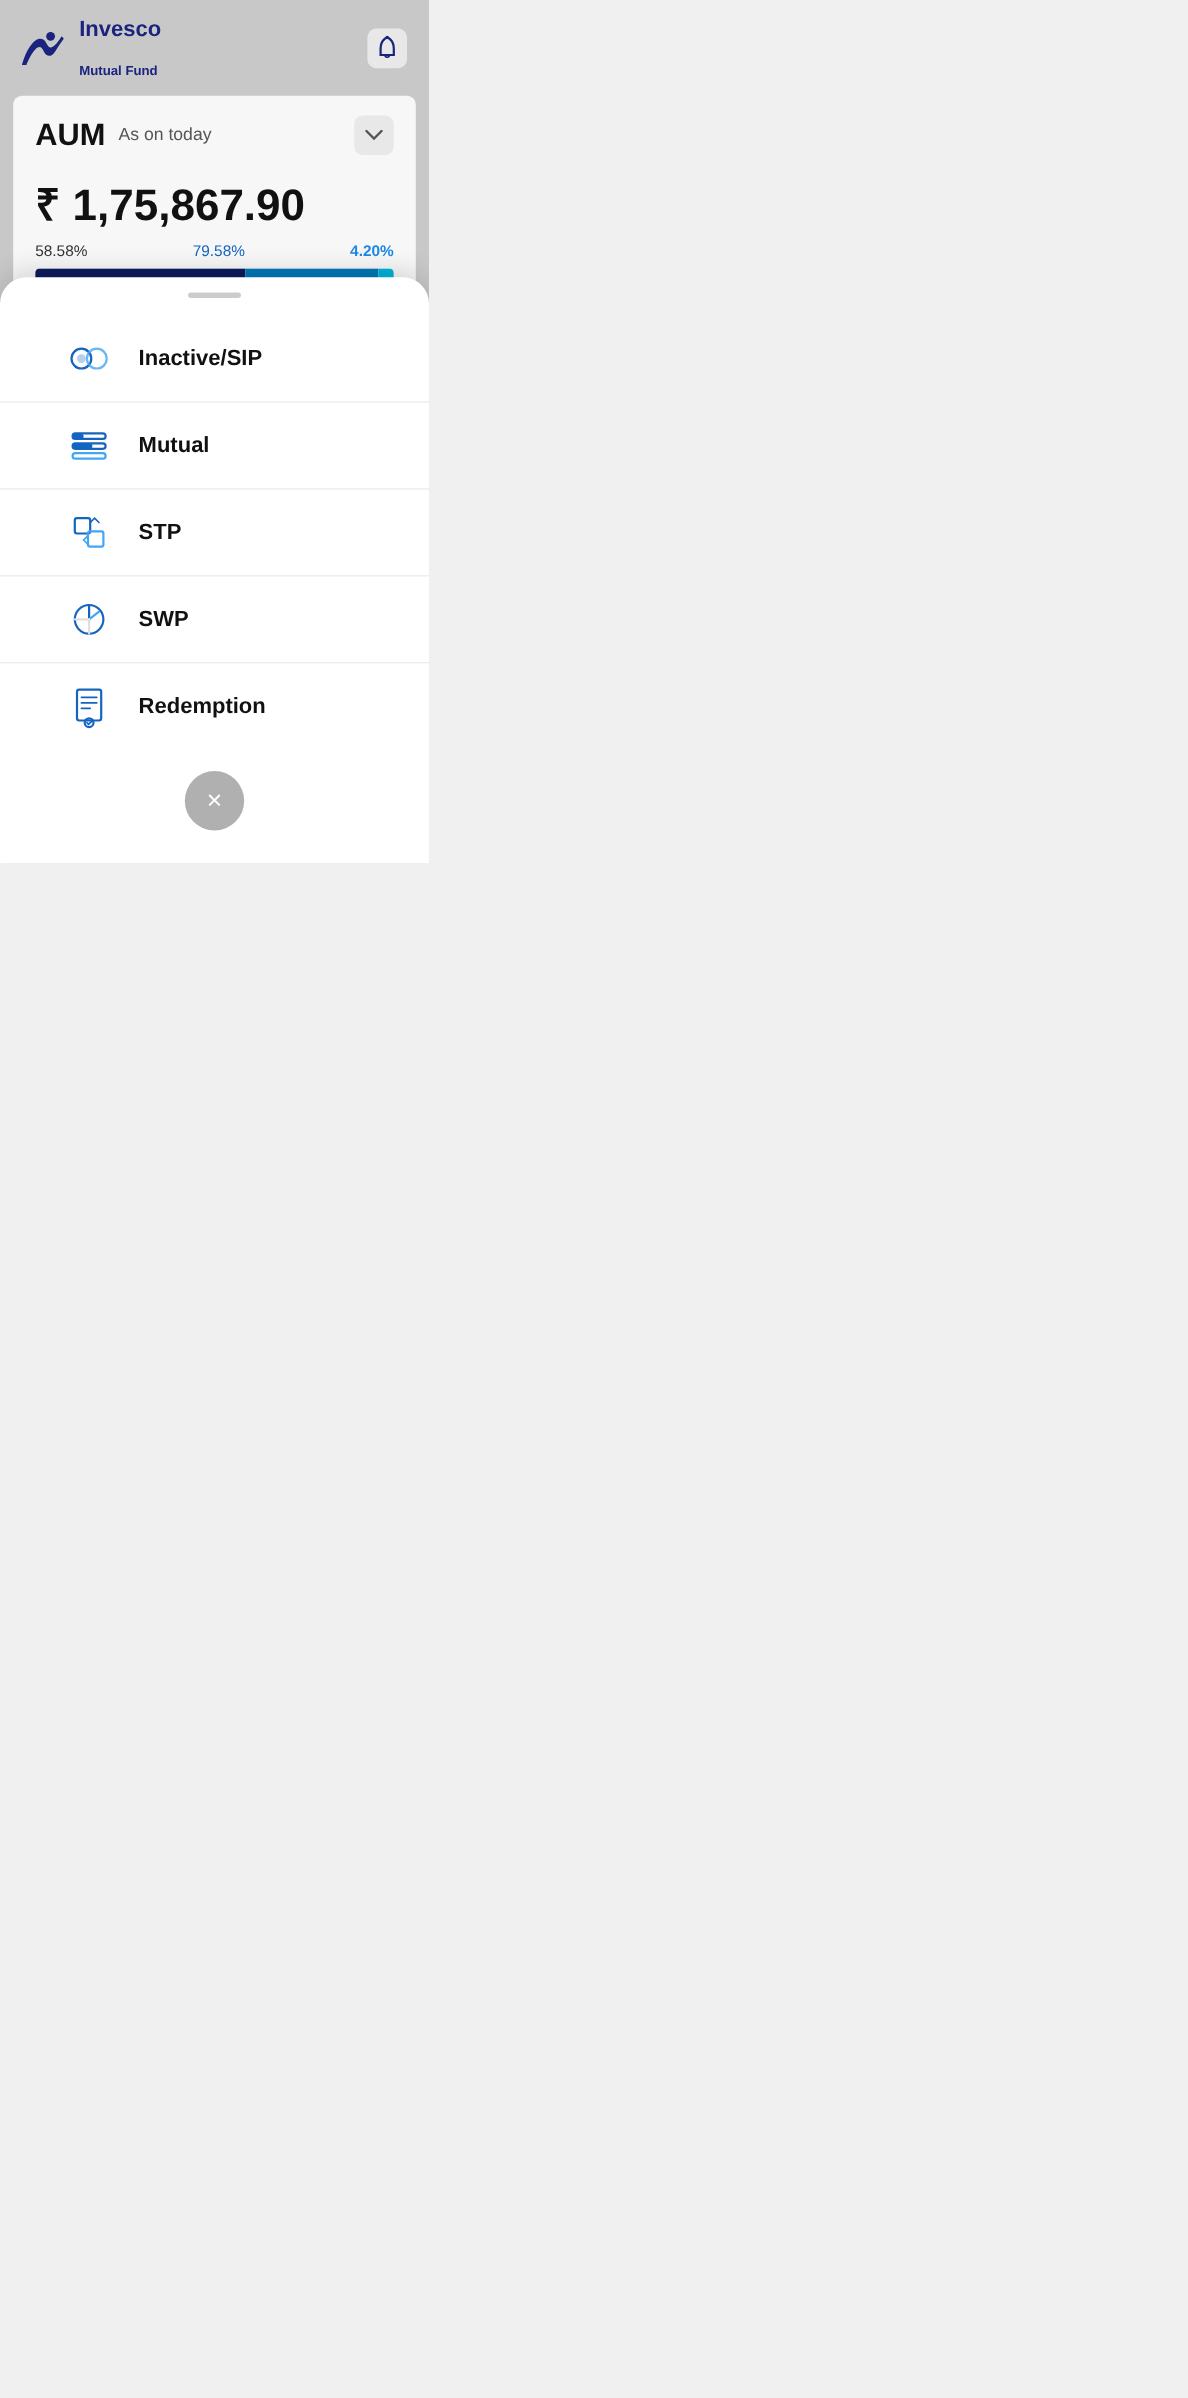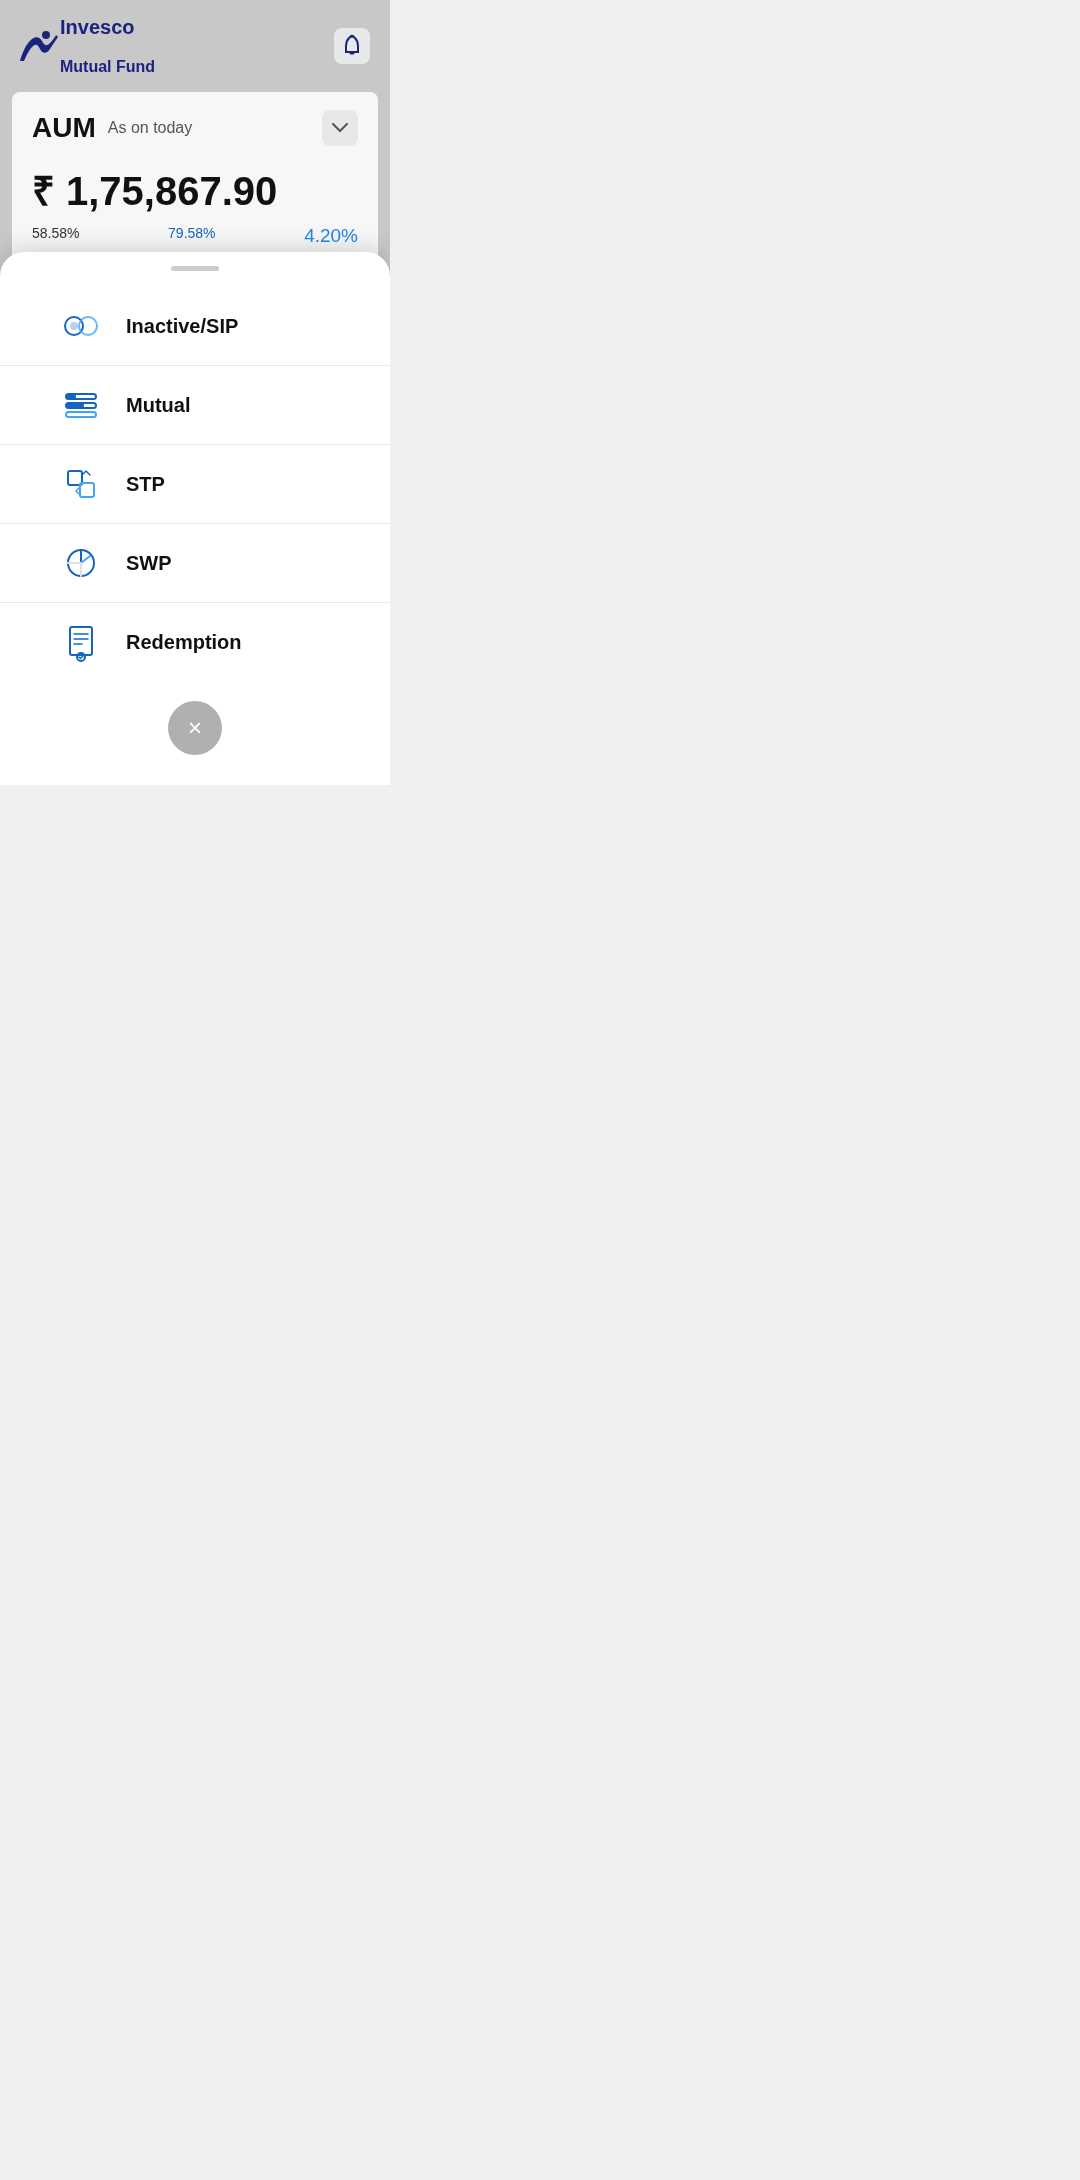--- a/index.html
+++ b/index.html
@@ -28,42 +28,42 @@
       display: flex;
       align-items: center;
       justify-content: space-between;
       padding: 16px 20px 12px 16px;
       background: transparent;
     }
 
     .logo-area {
       display: flex;
       align-items: center;
-      gap: 0;
+      gap: 12px;
     }
 
     .logo-icon {
       width: 44px;
       height: 38px;
     }
 
     .logo-text {
       display: flex;
       flex-direction: column;
       line-height: 1.1;
     }
 
     .logo-invesco {
       font-size: 20px;
       font-weight: 700;
       color: #1a237e;
     }
 
     .logo-sub {
-      font-size: 16px;
+      font-size: 12px;
       font-weight: 600;
       color: #1a237e;
       margin-top: 20px;
     }
 
     
     .aum-card {
       position: relative;
       z-index: 1;
       background: rgba(255,255,255,0.85);
@@ -116,21 +116,21 @@
 
     .aum-percentages {
       display: flex;
       justify-content: space-between;
       margin-top: 8px;
       margin-bottom: 8px;
     }
 
     .pct-dark { font-size: 14px; color: #333; font-weight: 400; }
     .pct-blue { font-size: 14px; color: #1565c0; font-weight: 500; }
-    .pct-light { font-size: 19px; color: #1e88e5; font-weight: 400; }
+    .pct-light { font-size: 14px; color: #1e88e5; font-weight: 700; }
 
     .progress-bar {
       height: 18px;
       border-radius: 4px;
       overflow: hidden;
       display: flex;
     }
 
     .bar-dark { background: #0d1b5e; flex: 0 0 58.58%; }
     .bar-mid { background: #0077b6; flex: 0 0 37.22%; }

